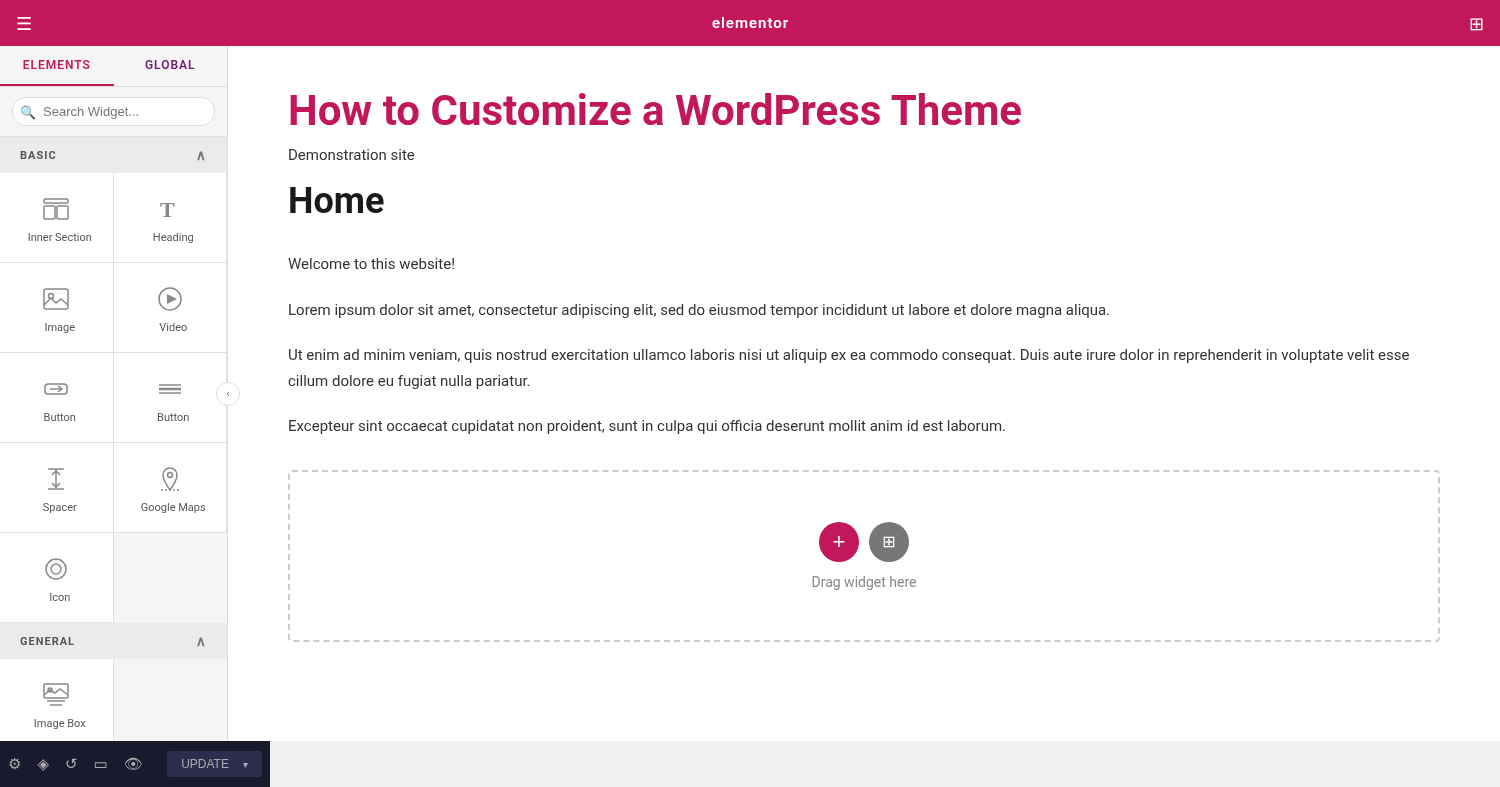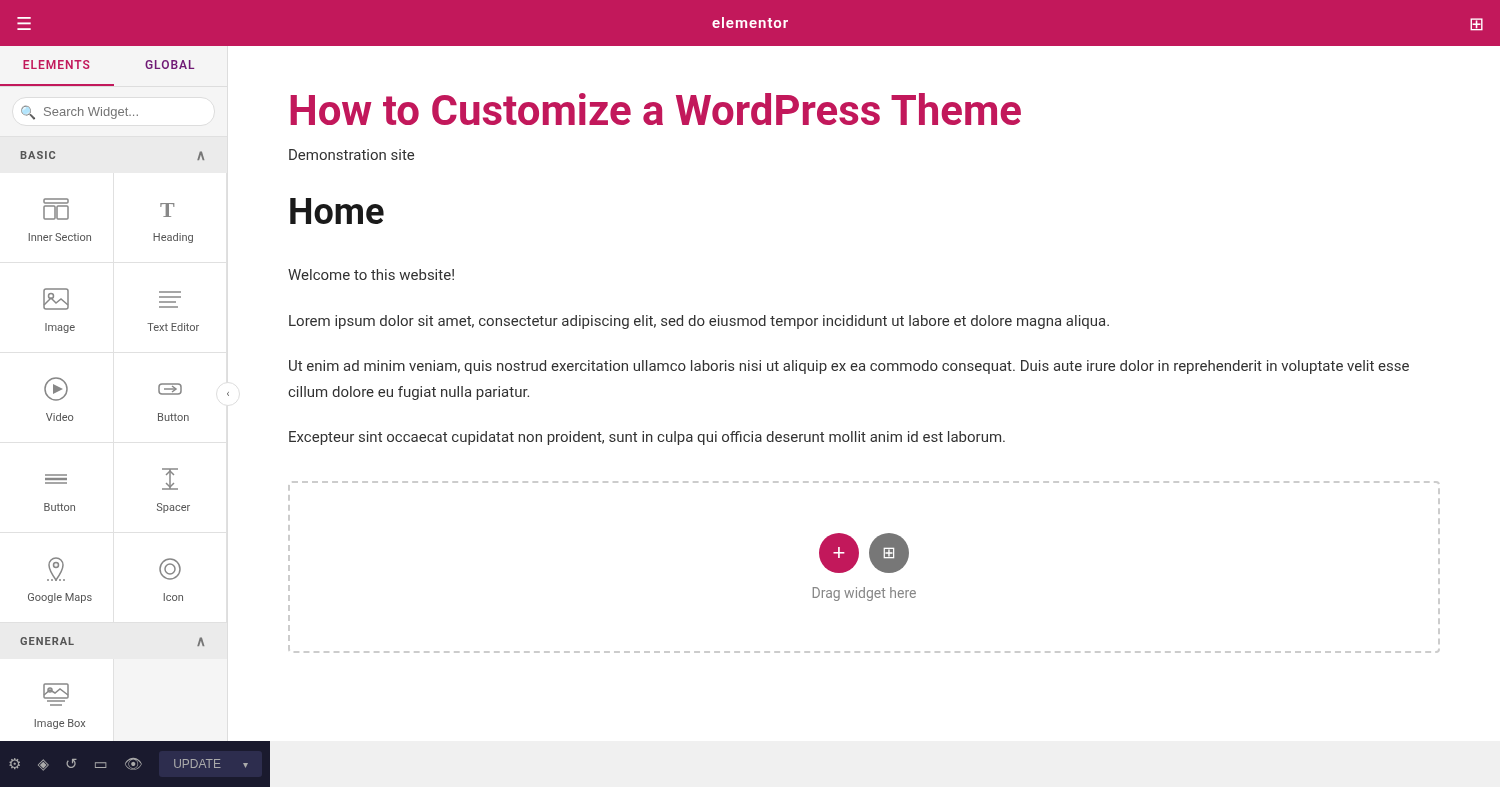--- a/index.html
+++ b/index.html
@@ -176,35 +176,35 @@
     .update-btn {
       background: #2d2d4e;
       color: #aaa;
       border: none;
       padding: 6px 14px;
       border-radius: 3px;
       font-size: 12px;
       cursor: pointer;
       display: flex;
       align-items: center;
-      gap: 22px;
+      gap: 14px;
     }
     .update-btn .chevron-down { font-size: 10px; }
 
     
     .content-area {
       flex: 1;
       background: white;
       overflow-y: auto;
       padding: 40px 60px;
       position: relative;
     }
 
     .site-header {
-      margin-bottom: 27px;
+      margin-bottom: 16px;
     }
     .site-title-main {
       font-size: 42px;
       font-weight: 700;
       color: #c2185b;
       line-height: 1.2;
       margin-bottom: 10px;
     }
     .site-subtitle {
       font-size: 15px;
@@ -354,29 +354,20 @@
 
           <div class="widget-item">
             <svg viewBox="0 0 28 28">
               <rect x="2" y="4" width="24" height="20" rx="2"></rect>
               <circle cx="9" cy="11" r="2.5"></circle>
               <polyline points="2,20 9,13 14,18 19,14 26,20"></polyline>
             </svg>
             <span class="widget-label">Image</span>
           </div>
 
-          <div class="widget-item">
-            <svg viewBox="0 0 28 28">
-              <line x1="3" y1="7" x2="25" y2="7"></line>
-              <line x1="3" y1="12" x2="25" y2="12"></line>
-              <line x1="3" y1="17" x2="20" y2="17"></line>
-              <line x1="3" y1="22" x2="22" y2="22"></line>
-            </svg>
-            <span class="widget-label">Text Editor</span>
-          </div>
 
           <div class="widget-item">
             <svg viewBox="0 0 28 28">
               <circle cx="14" cy="14" r="11"></circle>
               <polygon points="11,9 11,19 21,14" fill="#888" stroke="none"></polygon>
             </svg>
             <span class="widget-label">Video</span>
           </div>
 
           <div class="widget-item">

